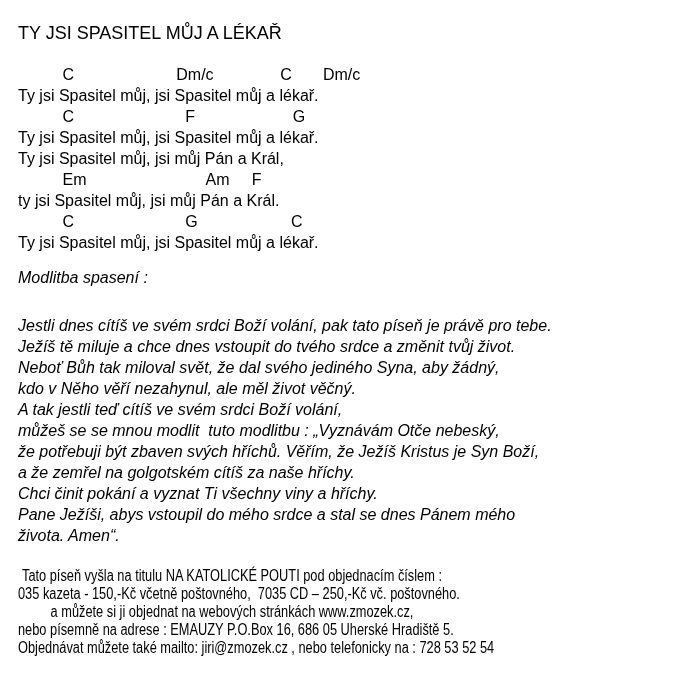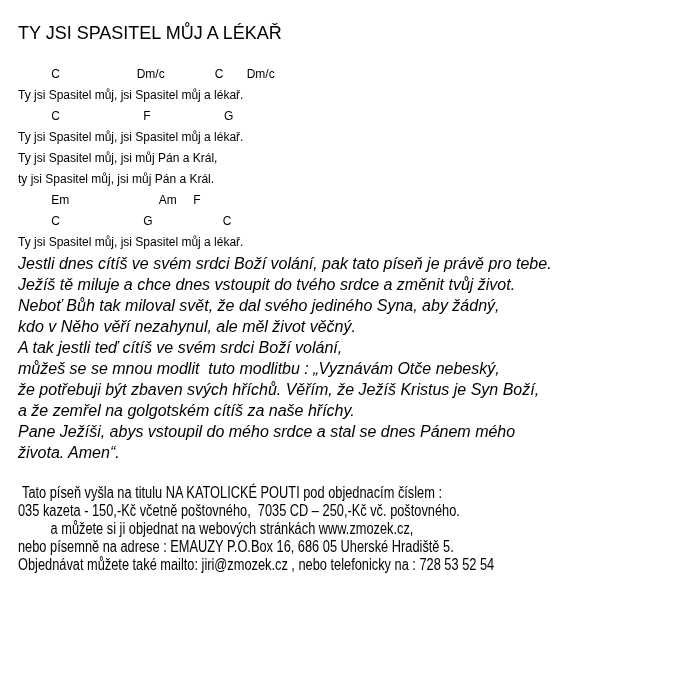--- a/index.html
+++ b/index.html
@@ -15,32 +15,32 @@
   }
   .song-title {
     font-size: 18px;
     line-height: 22px;
     font-weight: normal;
     margin: 0 0 20px 0;
     white-space: pre;
   }
   .song-block { margin: 0; }
   .song-line {
-    font-size: 12px;
+    font-size: 16px;
     line-height: 21px;
     white-space: pre;
   }
   .prayer-heading {
     margin-top: 14px;
     font-size: 16px;
     line-height: 21px;
     font-style: italic;
     white-space: pre;
   }
-  .prayer-block { }
+  .prayer-block { margin-top: 27px; }
   .prayer-line {
     font-size: 16px;
     line-height: 21px;
     font-style: italic;
     white-space: pre-wrap;
   }
   .footer-block { margin-top: 21px; text-align: center; }
   .footer-line {
     font-size: 16px;
     line-height: 18px;
@@ -55,36 +55,38 @@
 <div class="page">
 
   <div class="song-title">TY JSI SPASITEL MŮJ A LÉKAŘ</div>
 
   <div class="song-block">
     <div class="song-line">          C                       Dm/c               C       Dm/c</div>
     <div class="song-line">Ty jsi Spasitel můj, jsi Spasitel můj a lékař.</div>
     <div class="song-line">          C                         F                      G</div>
     <div class="song-line">Ty jsi Spasitel můj, jsi Spasitel můj a lékař.</div>
     <div class="song-line">Ty jsi Spasitel můj, jsi můj Pán a Král,</div>
+    <div class="song-line">          Em                           Am     F</div>
     <div class="song-line">ty jsi Spasitel můj, jsi můj Pán a Král.</div>
-    <div class="song-line">          Em                           Am     F</div>
     <div class="song-line">          C                         G                     C</div>
     <div class="song-line">Ty jsi Spasitel můj, jsi Spasitel můj a lékař.</div>
   </div>
 
+  <div class="prayer-heading">Modlitba spasení :</div>
 
   <div class="prayer-block">
     <div class="prayer-line">Jestli dnes cítíš ve svém srdci Boží volání, pak tato píseň je právě pro tebe.</div>
     <div class="prayer-line">Ježíš tě miluje a chce dnes vstoupit do tvého srdce a změnit tvůj život.</div>
     <div class="prayer-line">Neboť Bůh tak miloval svět, že dal svého jediného Syna, aby žádný,</div>
     <div class="prayer-line">kdo v Něho věří nezahynul, ale měl život věčný.</div>
     <div class="prayer-line">A tak jestli teď cítíš ve svém srdci Boží volání,</div>
     <div class="prayer-line">můžeš se se mnou modlit  tuto modlitbu : „Vyznávám Otče nebeský,</div>
     <div class="prayer-line">že potřebuji být zbaven svých hříchů. Věřím, že Ježíš Kristus je Syn Boží,</div>
     <div class="prayer-line">a že zemřel na golgotském cítíš za naše hříchy.</div>
+    <div class="prayer-line">Chci činit pokání a vyznat Ti všechny viny a hříchy.</div>
     <div class="prayer-line">Pane Ježíši, abys vstoupil do mého srdce a stal se dnes Pánem mého života. Amen“.</div>
   </div>
 
   <div class="footer-block">
     <div class="footer-line">Tato píseň vyšla na titulu NA KATOLICKÉ POUTI pod objednacím číslem :</div>
     <div class="footer-line">035 kazeta - 150,-Kč včetně poštovného,  7035 CD – 250,-Kč vč. poštovného.</div>
     <div class="footer-line">a můžete si ji objednat na webových stránkách www.zmozek.cz,</div>
     <div class="footer-line">nebo písemně na adrese : EMAUZY P.O.Box 16, 686 05 Uherské Hradiště 5.</div>
     <div class="footer-line">Objednávat můžete také mailto: jiri@zmozek.cz , nebo telefonicky na : 728 53 52 54</div>
   </div>

